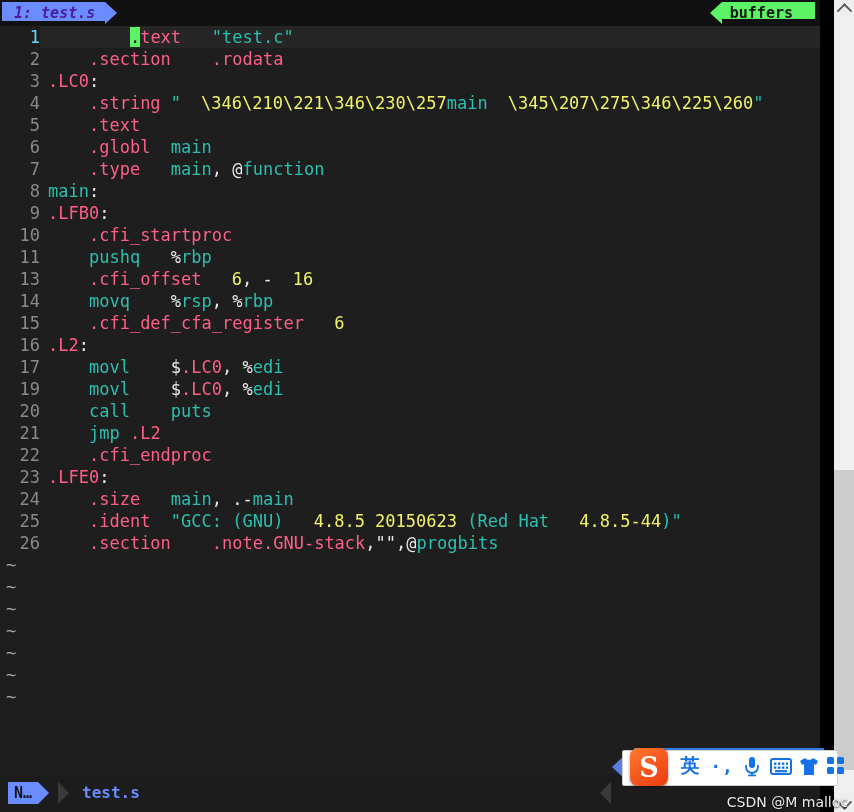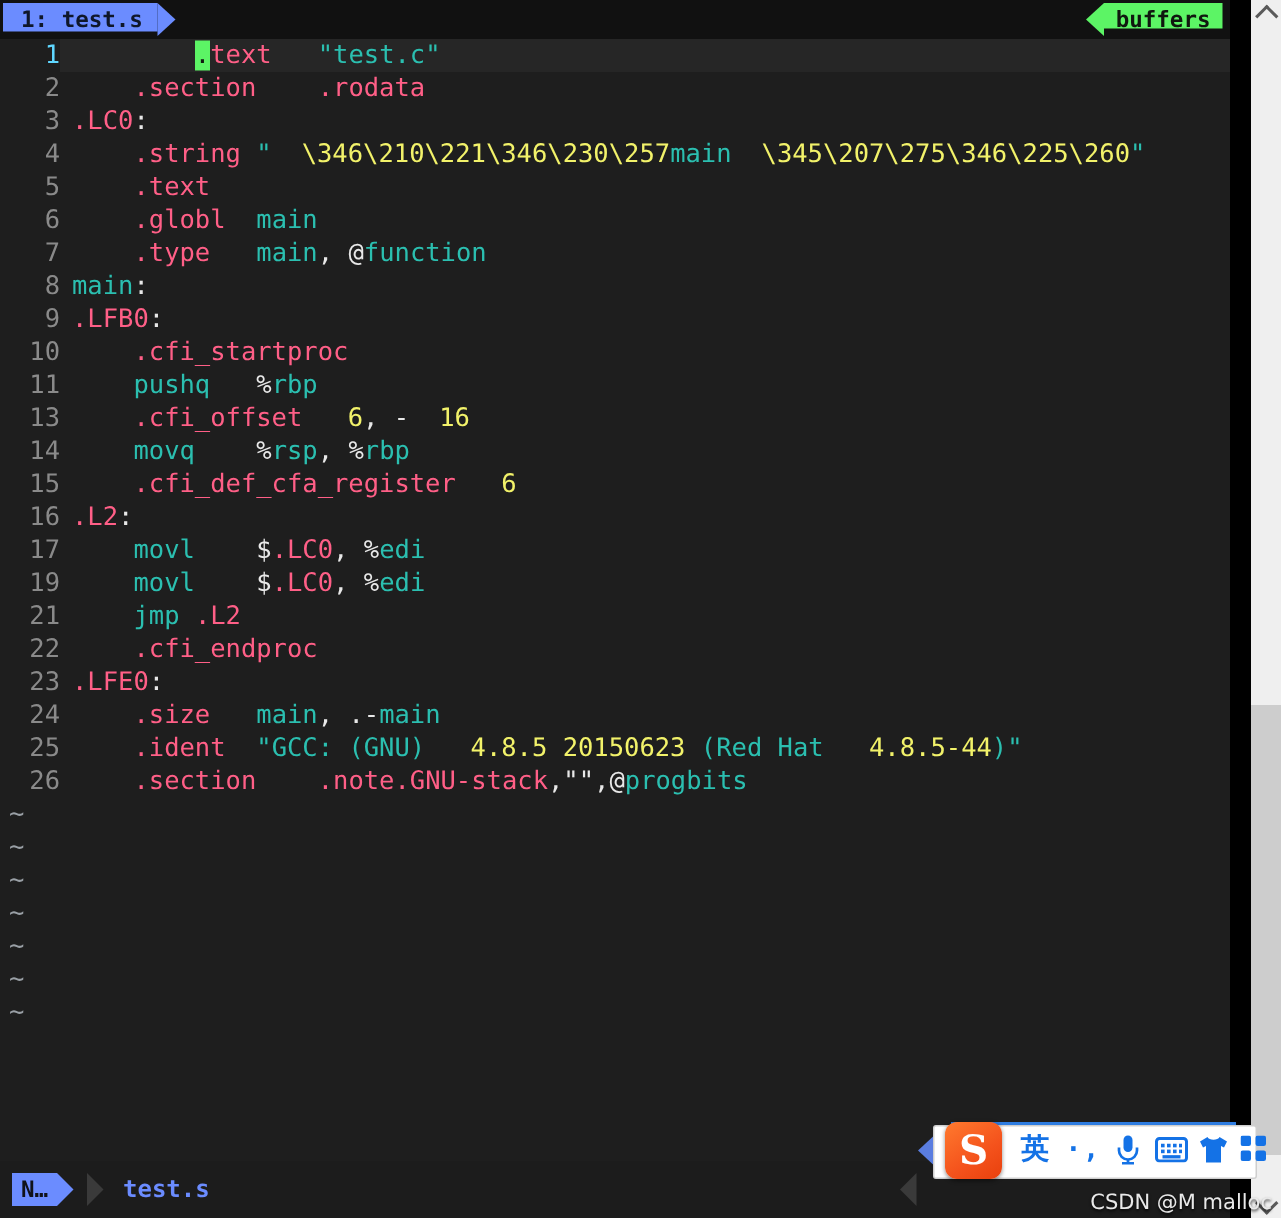--- a/index.html
+++ b/index.html
@@ -16,36 +16,37 @@
     background:#1e1e1e;overflow:hidden;
   }
 
   
   .tabline{
     position:absolute;left:0;top:0;width:833px;height:26px;
     background:#111111;
   }
   .tab{
     position:absolute;left:2px;top:2px;height:19px;
-    background:#6b8cff;color:#0f172a;
+    background:#6b8cff;color:#4c1d95;
     font-size:15px;line-height:23px;
     padding:0 10px 0 12px;white-space:nowrap;
     font-weight:bold;
+    font-style:italic;
   }
   .tab .tab-arrow{
     position:absolute;right:-12px;top:0;width:0;height:0;
     border-top:11.5px solid transparent;
     border-bottom:11.5px solid transparent;
     border-left:12px solid #6b8cff;
   }
   .buffers{
     position:absolute;right:18px;top:2px;height:17px;
     background:#5cf465;color:#10180f;
     font-size:15px;line-height:23px;
-    padding:0 8px 0 8px;white-space:nowrap;font-weight:bold;
+    padding:0 22px 0 8px;white-space:nowrap;font-weight:bold;
   }
   .buffers .buf-arrow{
     position:absolute;left:-12px;top:0;width:0;height:0;
     border-top:11.5px solid transparent;
     border-bottom:11.5px solid transparent;
     border-right:12px solid #5cf465;
   }
 
   
   .code{
@@ -223,20 +224,21 @@
           <div class="row"><span class="lnum">8</span><span class="ltext"><span class="c-ins">main</span><span class="c-fg">:</span></span></div>
           <div class="row"><span class="lnum">9</span><span class="ltext"><span class="c-dir">.LFB0</span><span class="c-fg">:</span></span></div>
           <div class="row"><span class="lnum">10</span><span class="ltext"><span class="c-fg">    </span><span class="c-dir">.cfi_startproc</span></span></div>
           <div class="row"><span class="lnum">11</span><span class="ltext"><span class="c-fg">    </span><span class="c-ins">pushq</span><span class="c-fg">   </span><span class="c-fg">%</span><span class="c-ins">rbp</span></span></div>
           <div class="row"><span class="lnum">13</span><span class="ltext"><span class="c-fg">    </span><span class="c-dir">.cfi_offset</span><span class="c-fg"> </span><span class="c-num">6</span><span class="c-fg">, -</span><span class="c-num">16</span></span></div>
           <div class="row"><span class="lnum">14</span><span class="ltext"><span class="c-fg">    </span><span class="c-ins">movq</span><span class="c-fg">    </span><span class="c-fg">%</span><span class="c-ins">rsp</span><span class="c-fg">, </span><span class="c-fg">%</span><span class="c-ins">rbp</span></span></div>
           <div class="row"><span class="lnum">15</span><span class="ltext"><span class="c-fg">    </span><span class="c-dir">.cfi_def_cfa_register</span><span class="c-fg"> </span><span class="c-num">6</span></span></div>
           <div class="row"><span class="lnum">16</span><span class="ltext"><span class="c-dir">.L2</span><span class="c-fg">:</span></span></div>
           <div class="row"><span class="lnum">17</span><span class="ltext"><span class="c-fg">    </span><span class="c-ins">movl</span><span class="c-fg">    </span><span class="c-fg">$</span><span class="c-dir">.LC0</span><span class="c-fg">, </span><span class="c-fg">%</span><span class="c-ins">edi</span></span></div>
           <div class="row"><span class="lnum">19</span><span class="ltext"><span class="c-fg">    </span><span class="c-ins">movl</span><span class="c-fg">    </span><span class="c-fg">$</span><span class="c-dir">.LC0</span><span class="c-fg">, </span><span class="c-fg">%</span><span class="c-ins">edi</span></span></div>
+          <div class="row"><span class="lnum">20</span><span class="ltext"><span class="c-fg">    </span><span class="c-ins">call</span><span class="c-fg">    </span><span class="c-ins">puts</span></span></div>
           <div class="row"><span class="lnum">21</span><span class="ltext"><span class="c-fg">    </span><span class="c-ins">jmp</span><span class="c-fg"> </span><span class="c-dir">.L2</span></span></div>
           <div class="row"><span class="lnum">22</span><span class="ltext"><span class="c-fg">    </span><span class="c-dir">.cfi_endproc</span></span></div>
           <div class="row"><span class="lnum">23</span><span class="ltext"><span class="c-dir">.LFE0</span><span class="c-fg">:</span></span></div>
           <div class="row"><span class="lnum">24</span><span class="ltext"><span class="c-fg">    </span><span class="c-dir">.size</span><span class="c-fg">   </span><span class="c-ins">main</span><span class="c-fg">, .-</span><span class="c-ins">main</span></span></div>
           <div class="row"><span class="lnum">25</span><span class="ltext"><span class="c-fg">    </span><span class="c-dir">.ident</span><span class="c-fg">  </span><span class="c-str">"GCC: (GNU) </span><span class="c-num">4.8.5 20150623</span><span class="c-str"> (Red Hat </span><span class="c-num">4.8.5-44</span><span class="c-str">)"</span></span></div>
           <div class="row"><span class="lnum">26</span><span class="ltext"><span class="c-fg">    </span><span class="c-dir">.section</span><span class="c-fg">    </span><span class="c-dir">.note.GNU-stack</span><span class="c-fg">,"",</span><span class="c-fg">@</span><span class="c-ins">progbits</span></span></div>
         </div>
       <div id="tildes">
           <div class="tilde">~</div>
           <div class="tilde">~</div>

